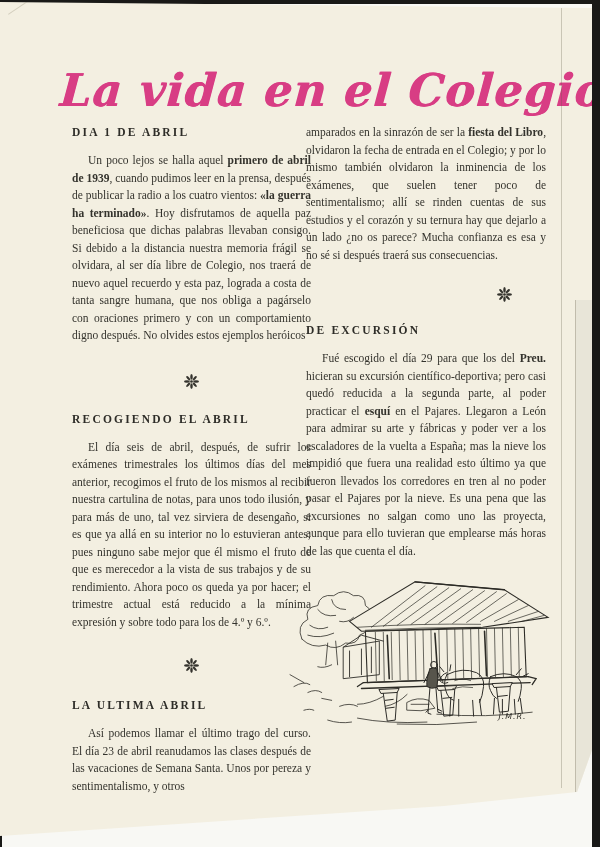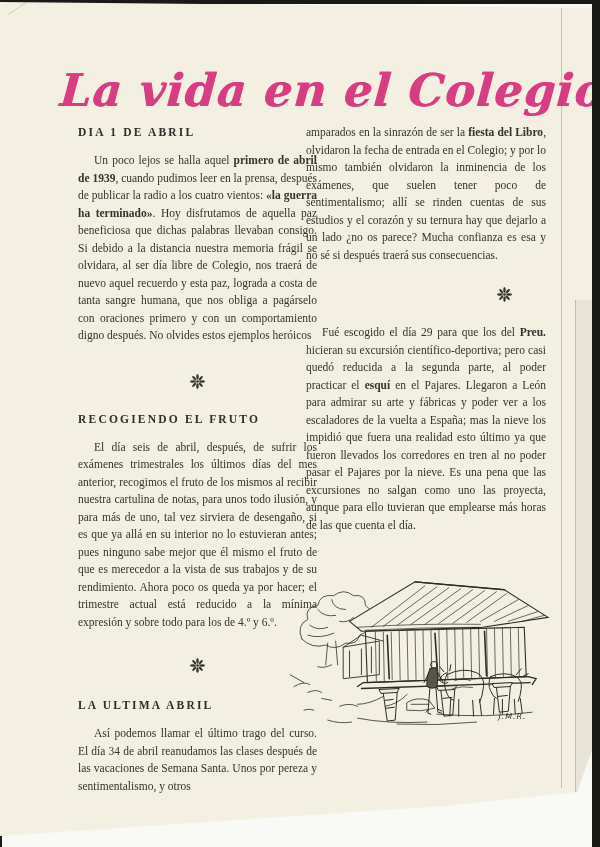--- a/index.html
+++ b/index.html
@@ -34,21 +34,21 @@
     position:absolute;left:60px;top:66px;width:500px;margin:0;
     font-family:"DejaVu Serif","Liberation Serif",serif;
     font-style:italic;font-weight:bold;
     font-size:45px;letter-spacing:1px;line-height:1.1;
     color:#d83d84;
     text-shadow:0.6px 0 0 #d83d84;
     transform:skewX(-4deg);
     white-space:nowrap;
   }
   .col{position:absolute;color:#34332d;}
-  .col-left{left:78px;top:126px;width:239px;}
+  .col-left{left:72px;top:126px;width:239px;}
   .col-right{left:306px;top:124px;width:240px;}
   h3.heading{
     margin:0 0 14px 0;
     font-size:11.5px;font-weight:bold;letter-spacing:2.2px;
     color:#2e2d28;
   }
   p.para{
     margin:0;
     font-size:11.5px;line-height:17.5px;
     text-align:justify;text-indent:16px;
@@ -103,42 +103,43 @@
   <div class="col col-left">
     <h3 class="heading">DIA 1 DE ABRIL</h3>
     <p class="para"><span>Un poco lejos se halla aquel </span><span class="b">primero de abril de 1939</span><span>, cuando pudimos leer en la prensa, después de publicar la radio a los cuatro vientos: </span><span class="b">«la guerra ha terminado»</span><span>. Hoy disfrutamos de aquella paz beneficiosa que dichas palabras llevaban consigo. Si debido a la distancia nuestra memoria frágil se olvidara, al ser día libre de Colegio, nos traerá de nuevo aquel recuerdo y esta paz, lograda a costa de tanta sangre humana, que nos obliga a pagárselo con oraciones primero y con un comportamiento digno después. No olvides estos ejemplos heróicos</span></p>
 
     <div class="orn-wrap orn-left-1">
       <svg class="ornament" width="17" height="17" viewBox="0 0 20 20">
           <use href="#orn-flower"></use>
         </svg>
     </div>
 
-    <h3 class="heading">RECOGIENDO EL FRUTO</h3>
+    <h3 class="heading">RECOGIENDO EL ABRIL</h3>
     <p class="para">El día seis de abril, después, de sufrir los exámenes trimestrales los últimos días del mes anterior, recogimos el fruto de los mismos al recibir nuestra cartulina de notas, para unos todo ilusión, y para más de uno, tal vez sirviera de desengaño, si es que ya allá en su interior no lo estuvieran antes; pues ninguno sabe mejor que él mismo el fruto de que es merecedor a la vista de sus trabajos y de su rendimiento. Ahora poco os queda ya por hacer; el trimestre actual está reducido a la mínima expresión y sobre todo para los de 4.º y 6.º.</p>
 
     <div class="orn-wrap orn-left-2">
       <svg class="ornament" width="17" height="17" viewBox="0 0 20 20">
           <use href="#orn-flower"></use>
         </svg>
     </div>
 
     <h3 class="heading">LA ULTIMA ABRIL</h3>
-    <p class="para">Así podemos llamar el último trago del curso. El día 34 de abril reanudamos las clases después de las vacaciones de Semana Santa. Unos por pereza y sentimentalismo, y otros</p>
+    <p class="para">Así podemos llamar el último trago del curso. El día 23 de abril reanudamos las clases después de las vacaciones de Semana Santa. Unos por pereza y sentimentalismo, y otros</p>
   </div>
 
   <div class="col col-right">
     <p class="para" style="text-indent:0"><span>amparados en la sinrazón de ser la </span><span class="b">fiesta del Libro</span><span>, olvidaron la fecha de entrada en el Colegio; y por lo mismo también olvidaron la inminencia de los exámenes, que suelen tener poco de sentimentalismo; allí se rinden cuentas de sus estudios y el corazón y su ternura hay que dejarlo a un lado ¿no os parece? Mucha confianza es esa y no sé si después traerá sus consecuencias.</span></p>
 
     <div class="orn-wrap orn-right-1">
       <svg class="ornament" style="margin:0" width="17" height="17" viewBox="0 0 20 20">
           <use href="#orn-flower"></use>
         </svg>
     </div>
 
+    <h3 class="heading">DE EXCURSIÓN</h3>
     <p class="para"><span>Fué escogido el día 29 para que los del </span><span class="b">Preu.</span><span> hicieran su excursión científico-deportiva; pero casi quedó reducida a la segunda parte, al poder practicar el </span><span class="b">esquí</span><span> en el Pajares. Llegaron a León para admirar su arte y fábricas y poder ver a los escaladores de la vuelta a España; mas la nieve los impidió que fuera una realidad esto último ya que fueron llevados los corredores en tren al no poder pasar el Pajares por la nieve. Es una pena que las excursiones no salgan como uno las proyecta, aunque para ello tuvieran que emplearse más horas de las que cuenta el día.</span></p>
   </div>
 
   <div class="illustration">
     <svg viewBox="0 0 270 160" preserveAspectRatio="none">
 
       <g class="sketch" stroke-width="0.8">
         <path d="M14,70 q-6,-14 6,-20 q-4,-12 10,-14 q2,-12 16,-10 q10,-8 20,0 q12,-2 12,10 q10,6 2,16 q4,10 -8,14 q-2,10 -14,8 q-10,8 -20,2 q-14,4 -24,-6"></path>
         <path d="M22,56 q8,6 18,2 M30,40 q6,8 18,6 M44,30 q2,10 14,10 M20,66 q12,4 26,-2 M52,52 q8,2 14,-4"></path>
         <path d="M40,74 l-2,22 M48,72 l2,24 M44,96 q-8,4 -14,2"></path>

